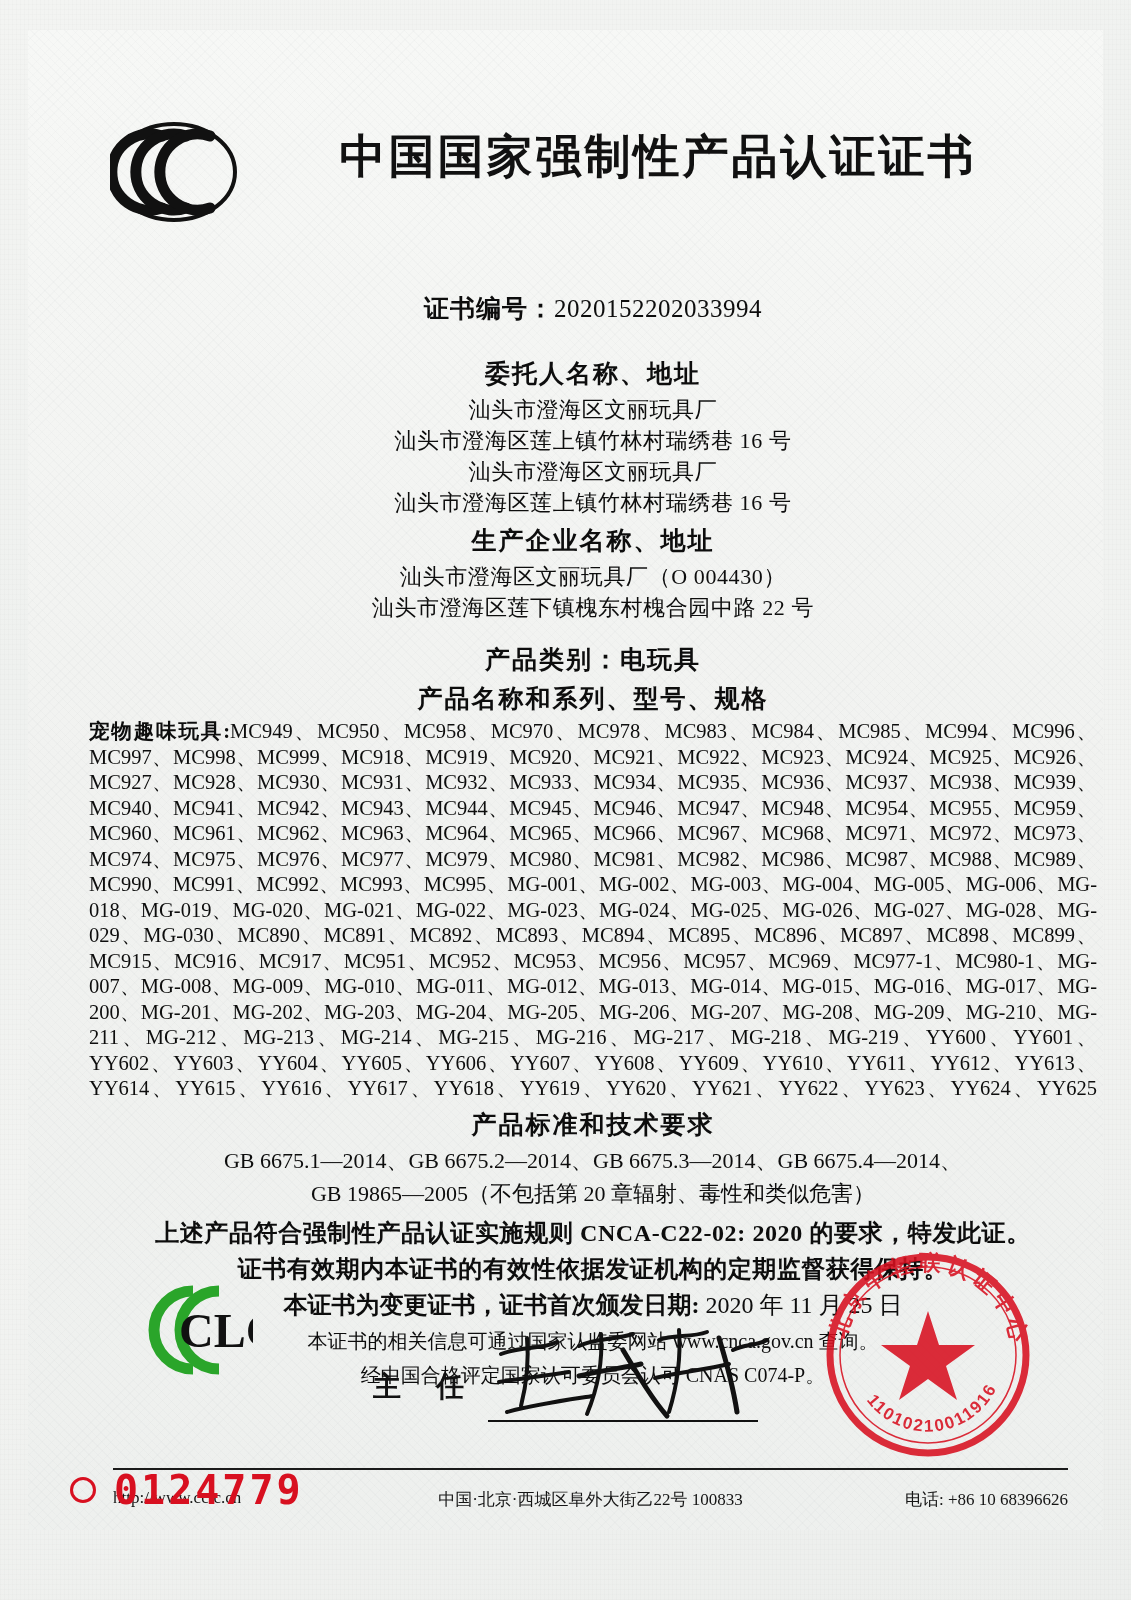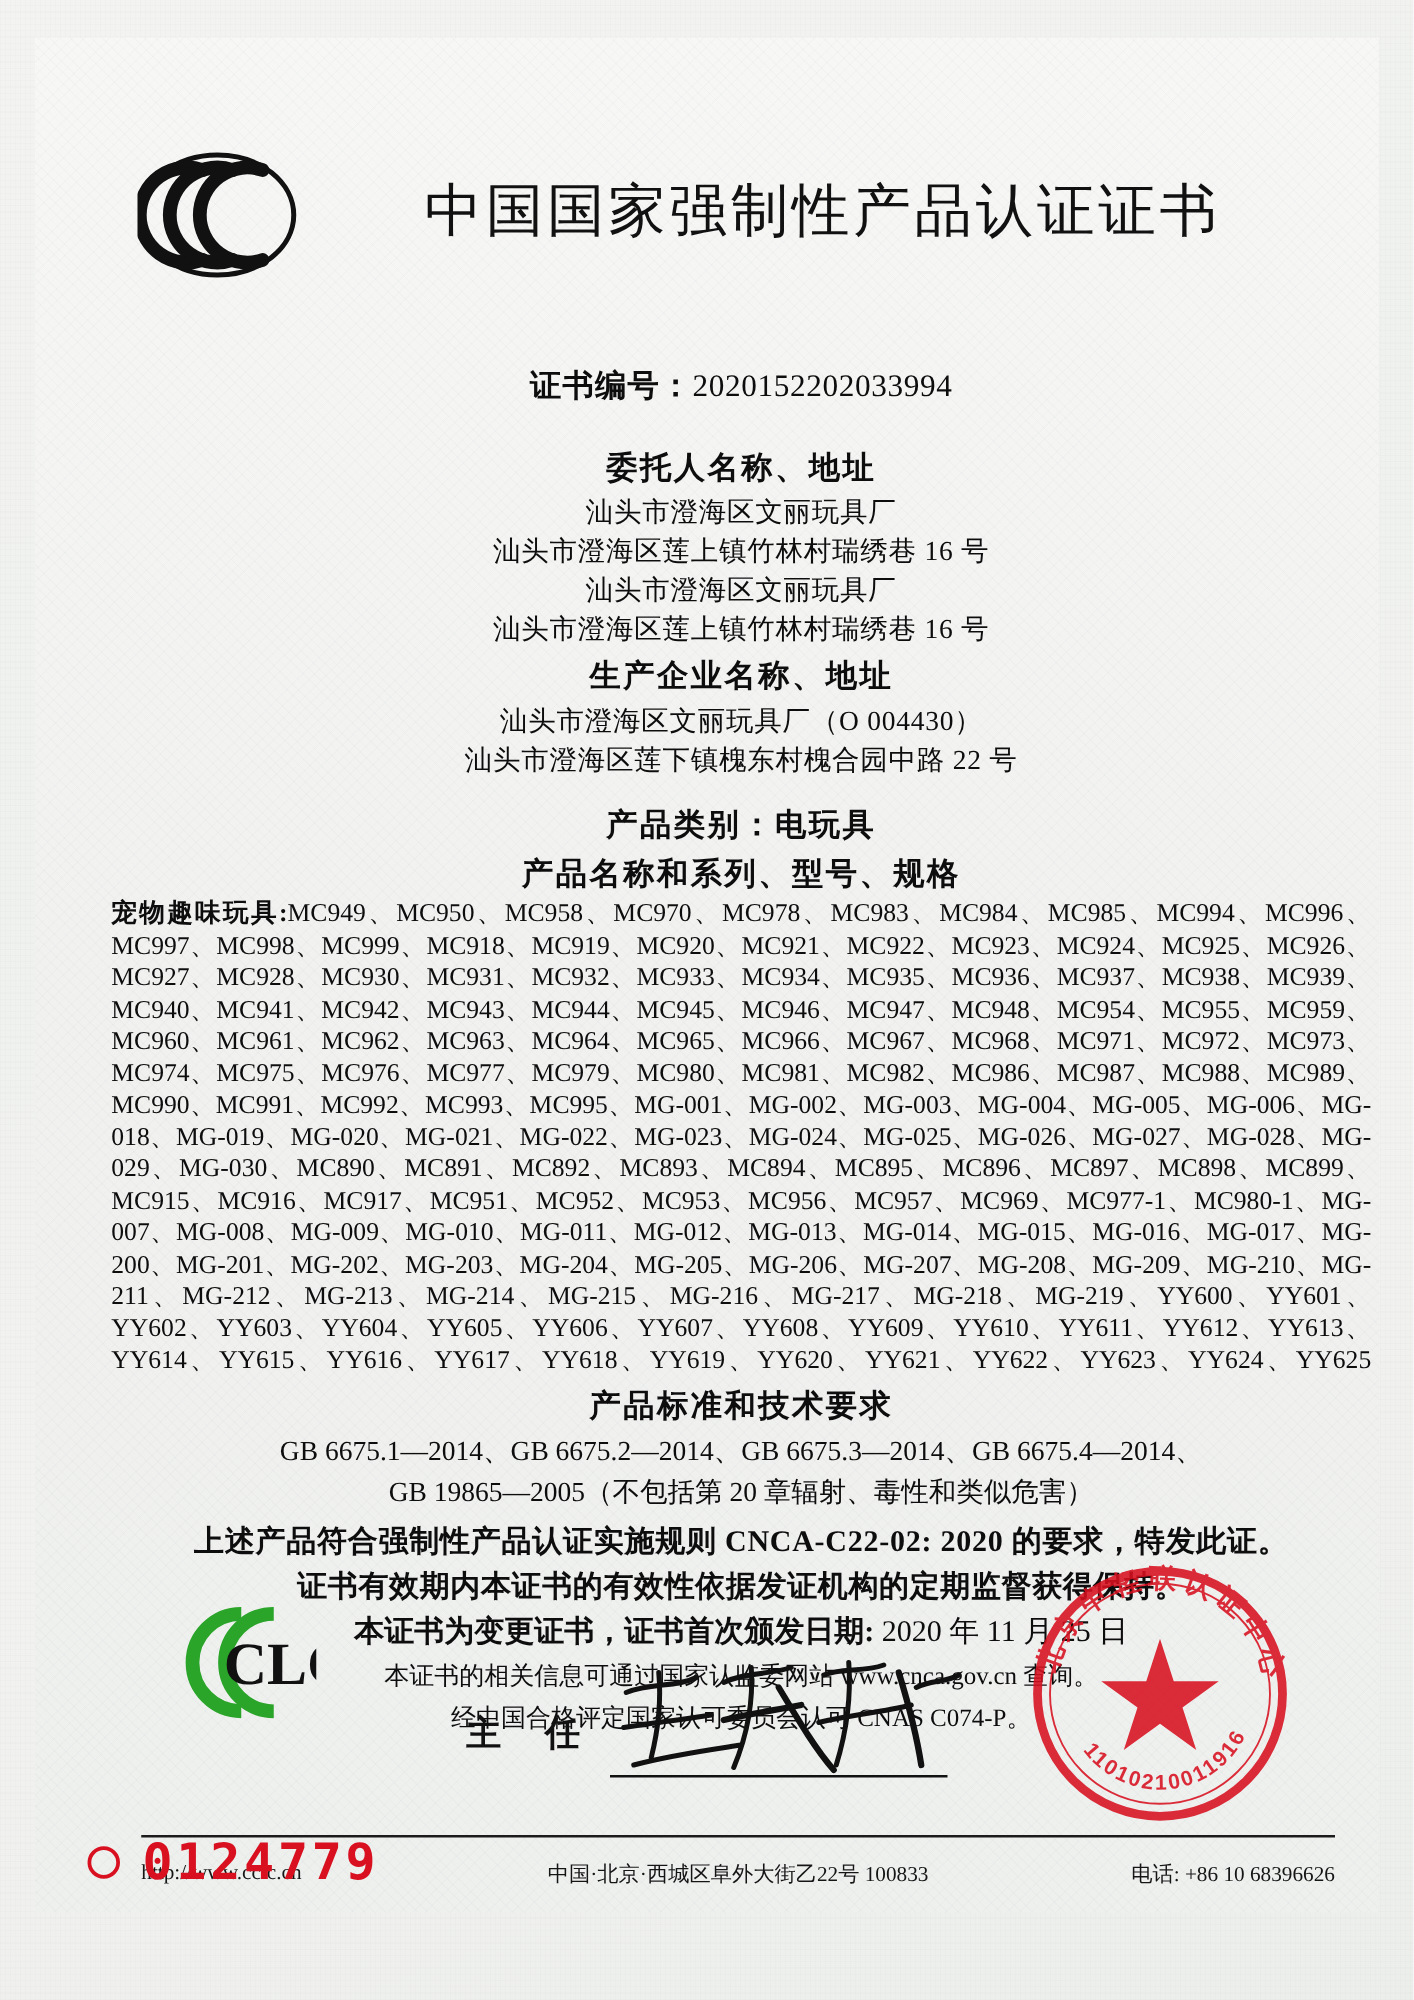--- a/index.html
+++ b/index.html
@@ -45,25 +45,25 @@
     position: absolute;
     left: 22px;
     top: 2px;
     width: 128px;
     height: 104px;
   }
   .ccc-logo svg { display: block; }
   .doc-title {
     position: absolute;
     left: 190px;
-    top: 20px;
+    top: 8px;
     width: 760px;
     text-align: center;
     font-family: "DejaVu Sans", "Liberation Sans", sans-serif;
-    font-weight: normal;
+    font-weight: bold;
     font-size: 46px;
     letter-spacing: 3px;
     color: #111;
     white-space: nowrap;
   }
 
   
   .body {
     position: absolute;
     left: 55px;

